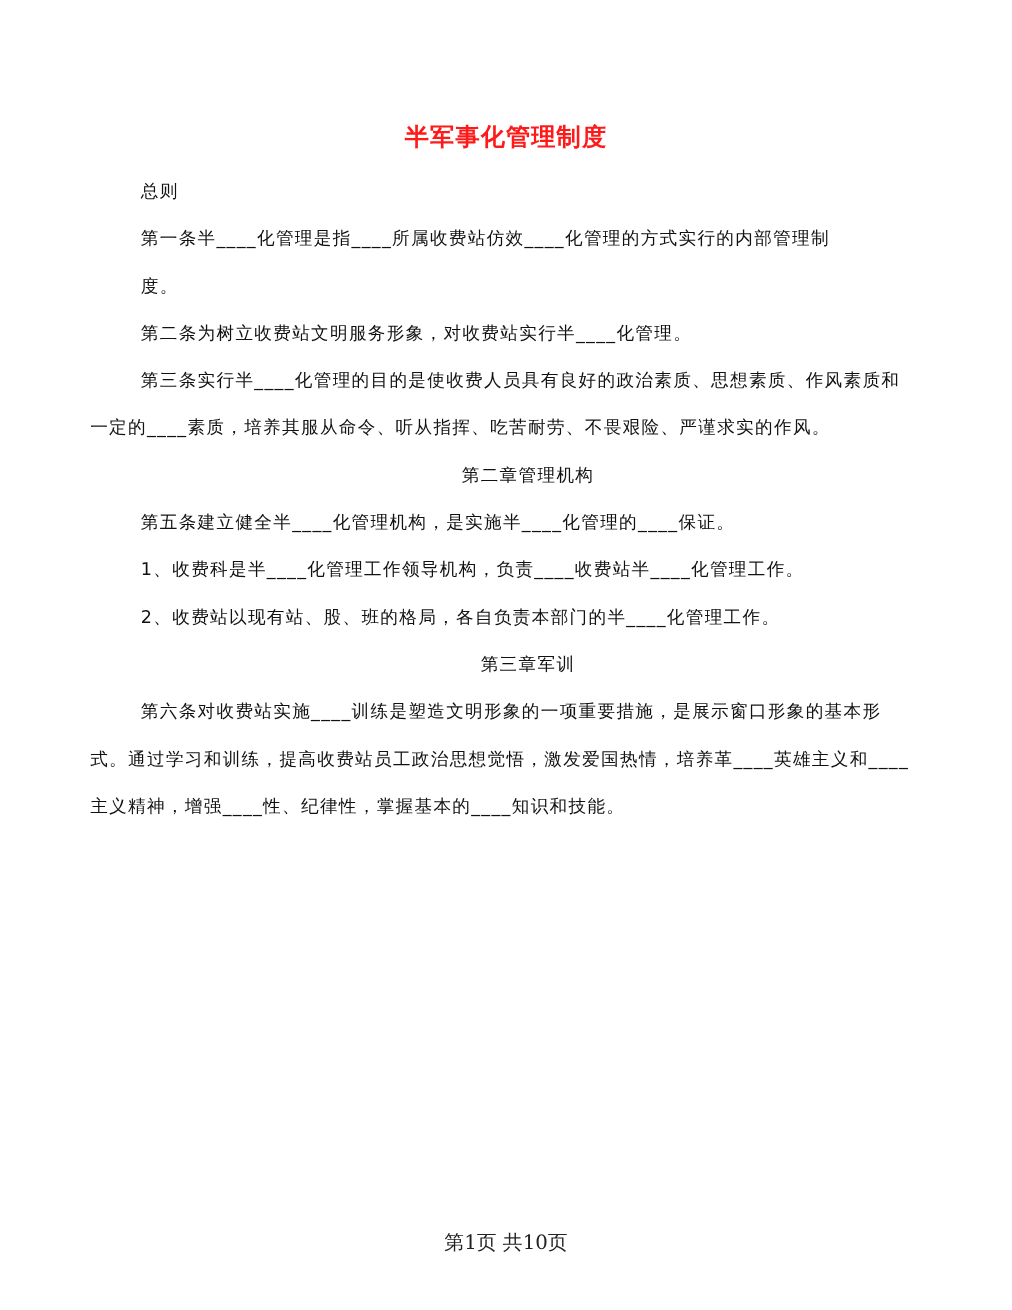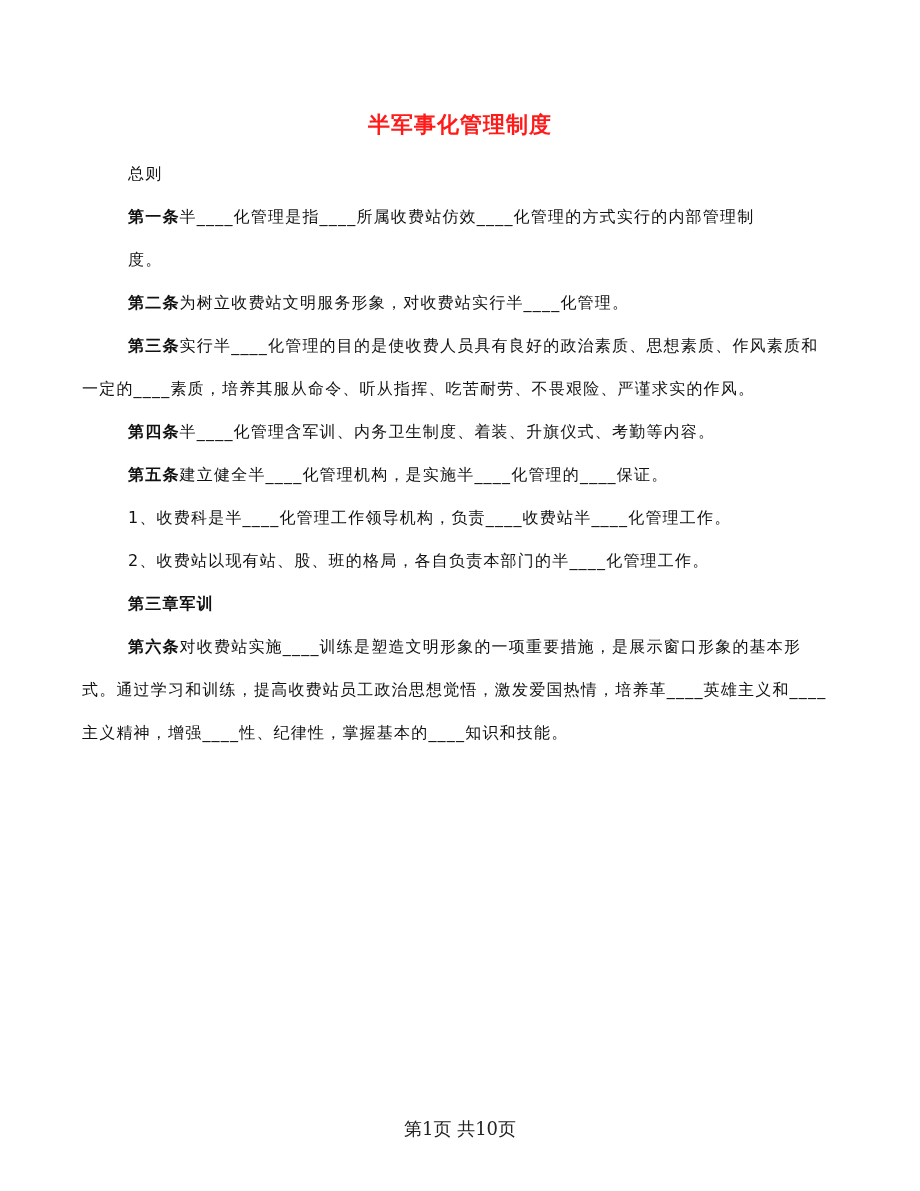--- a/index.html
+++ b/index.html
@@ -4,43 +4,43 @@
 <style>
   html, body { margin: 0; padding: 0; background: #ffffff; }
   body { width: 920px; height: 1191px; position: relative; overflow: hidden;
          font-family: "DejaVu Sans", "Liberation Sans", sans-serif; color: #111; }
   .page { position: absolute; left: 0; top: 0; width: 920px; height: 1191px; }
   .title { position: absolute; top: 110px; left: 0; width: 920px; text-align: center;
            font-size: 22px; font-weight: bold; color: #ff1a1a; letter-spacing: 1px; }
   .body { position: absolute; left: 82px; top: 152px; width: 750px; }
   .p { font-size: 16px; line-height: 43px; margin: 0; letter-spacing: 1.2px; white-space: normal; word-break: break-all; }
   .indent { text-indent: 46px; }
-  .b { font-weight: bold; }
+  .b { font-weight: normal; text-align: center; }
   .footer { position: absolute; top: 1117px; left: 0; width: 920px; text-align: center;
             font-family: "DejaVu Serif", "Liberation Serif", serif; font-size: 18px; color: #222; }
 </style>
 </head>
 <body>
 
 <div class="page">
   <div class="title">半军事化管理制度</div>
 
   <div class="body">
     <p class="p indent"><span>总则</span></p>
 
     <p class="p indent"><span class="b">第一条</span><span>半____化管理是指____所属收费站仿效____化管理的方式实行的内部管理制</span></p>
 
     <p class="p indent"><span>度。</span></p>
 
     <p class="p indent"><span class="b">第二条</span><span>为树立收费站文明服务形象，对收费站实行半____化管理。</span></p>
 
     <p class="p indent"><span class="b">第三条</span><span>实行半____化管理的目的是使收费人员具有良好的政治素质、思想素质、作风素质和一定的____素质，培养其服从命令、听从指挥、吃苦耐劳、不畏艰险、严谨求实的作风。</span></p>
 
-    <p class="p indent"><span class="b">第四条</span><span>半____化管理含军训、内务卫生制度、着装、升旗仪式、考勤等内容。</span></p>
 
+    <p class="p indent b"><span>第二章管理机构</span></p>
 
     <p class="p indent"><span class="b">第五条</span><span>建立健全半____化管理机构，是实施半____化管理的____保证。</span></p>
 
     <p class="p indent"><span>1、收费科是半____化管理工作领导机构，负责____收费站半____化管理工作。</span></p>
 
     <p class="p indent"><span>2、收费站以现有站、股、班的格局，各自负责本部门的半____化管理工作。</span></p>
 
     <p class="p indent b"><span>第三章军训</span></p>
 
     <p class="p indent"><span class="b">第六条</span><span>对收费站实施____训练是塑造文明形象的一项重要措施，是展示窗口形象的基本形式。通过学习和训练，提高收费站员工政治思想觉悟，激发爱国热情，培养革____英雄主义和____主义精神，增强____性、纪律性，掌握基本的____知识和技能。</span></p>

